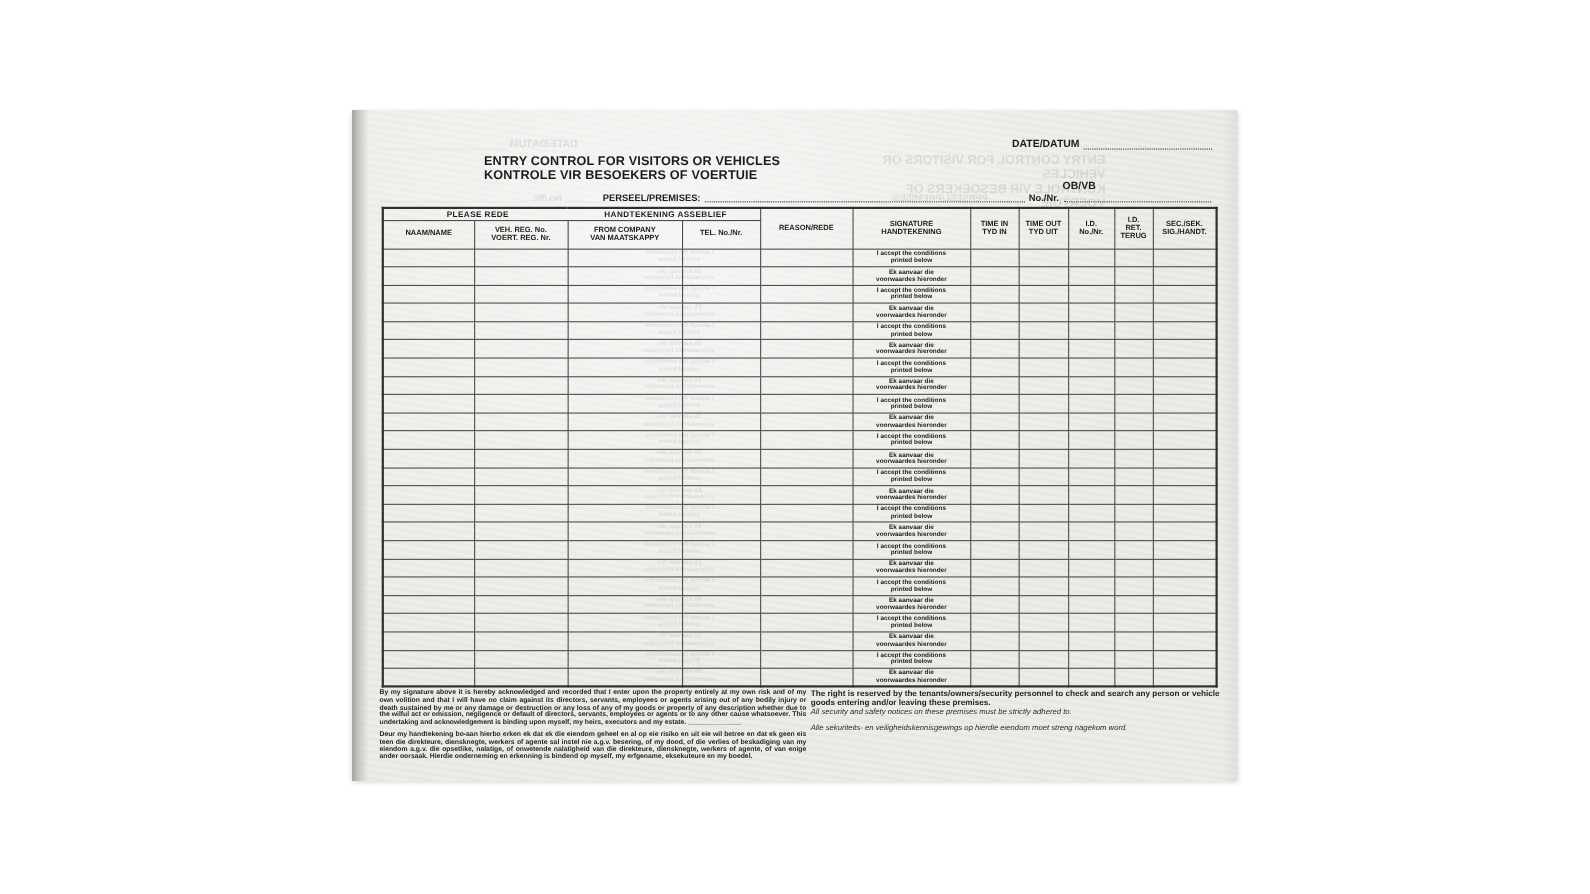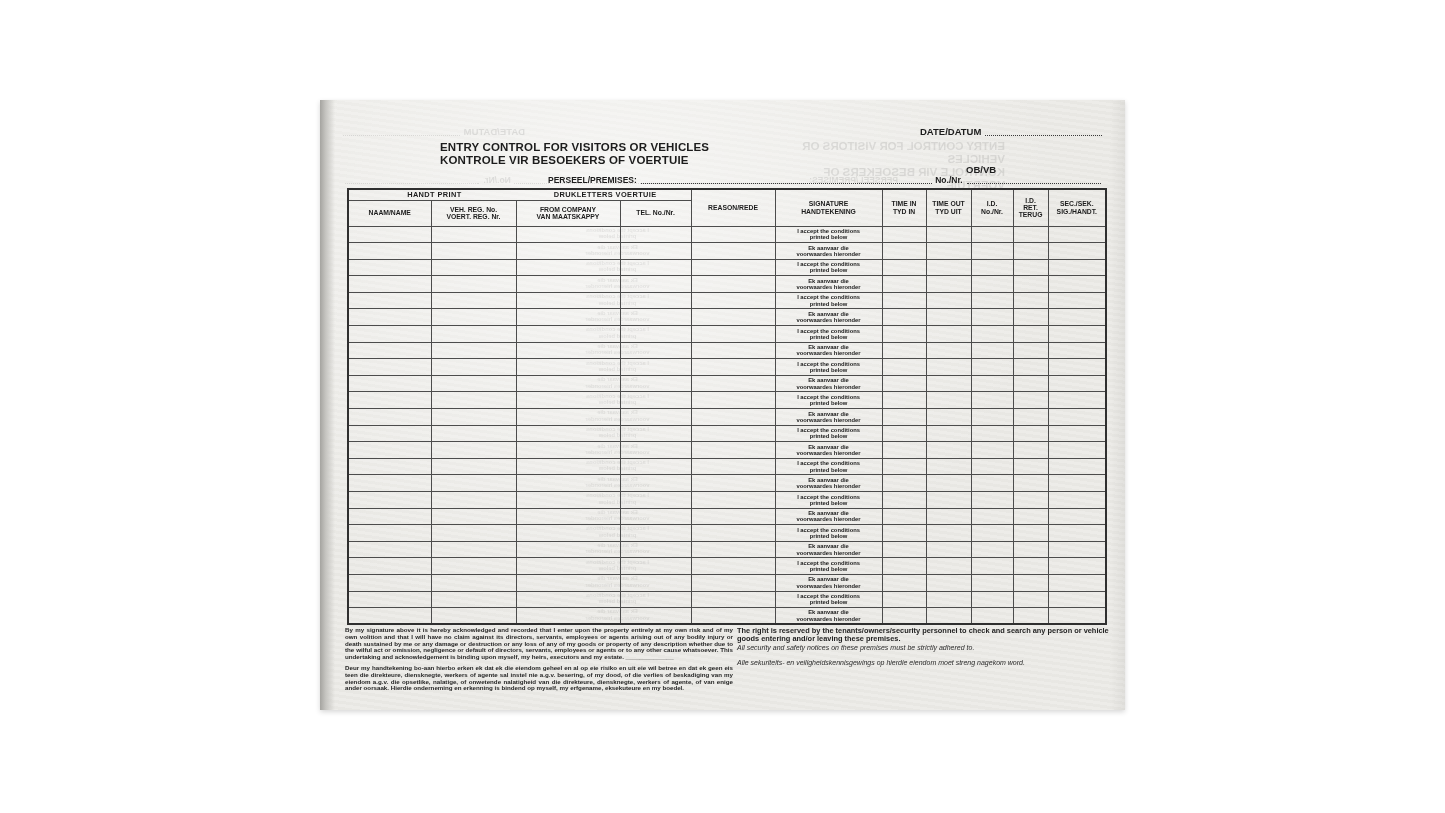--- a/index.html
+++ b/index.html
@@ -245,22 +245,22 @@
             <col style="width: 44px;">
             <col style="width: 45px;">
             <col style="width: 42px;">
             <col style="width: 35px;">
             <col style="width: 58px;">
           </colgroup>
         <thead id="grid-head">
             <tr class="group-row">
               <th colspan="4">
                 <div class="group-flex">
-                  <span>HANDT PRINT</span>
-                  <span>DRUKLETTERS VOERTUIE</span>
+                  <span>PLEASE REDE</span>
+                  <span>HANDTEKENING ASSEBLIEF</span>
                 </div>
               </th>
               <th class="col-head" rowspan="2">
                 <div>REASON/REDE</div>
               </th>
               <th class="col-head" rowspan="2">
                 <div>SIGNATURE</div>
                 <div>HANDTEKENING</div>
               </th>
               <th class="col-head" rowspan="2">

